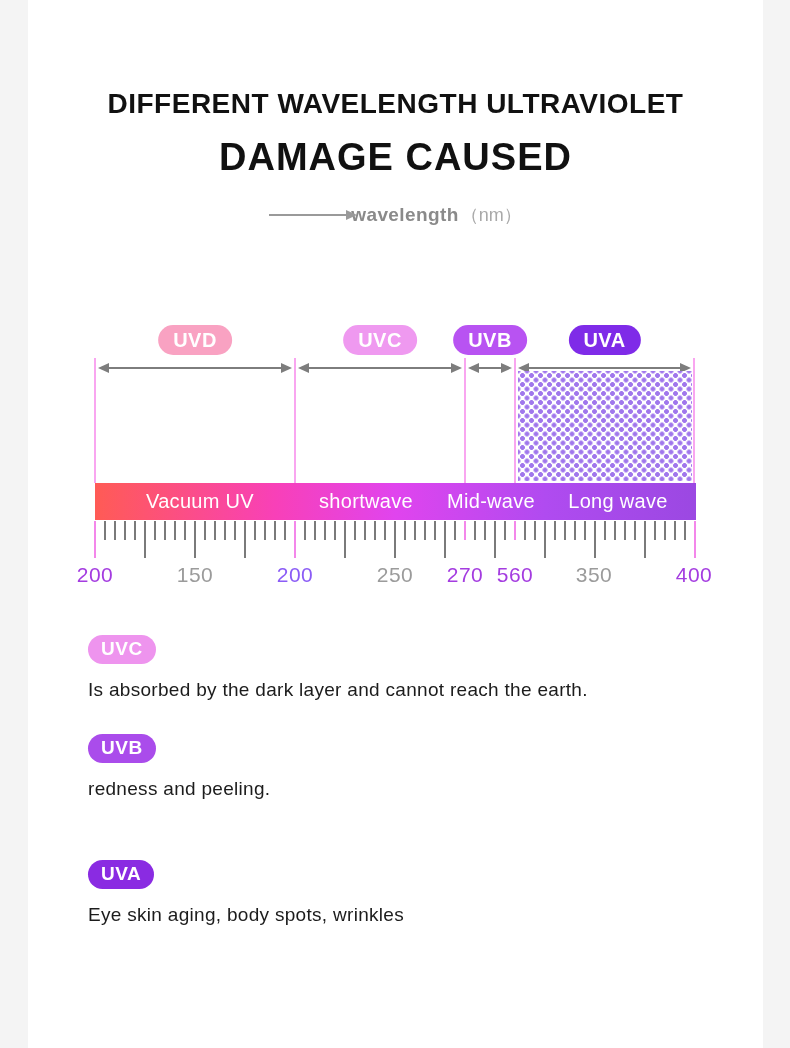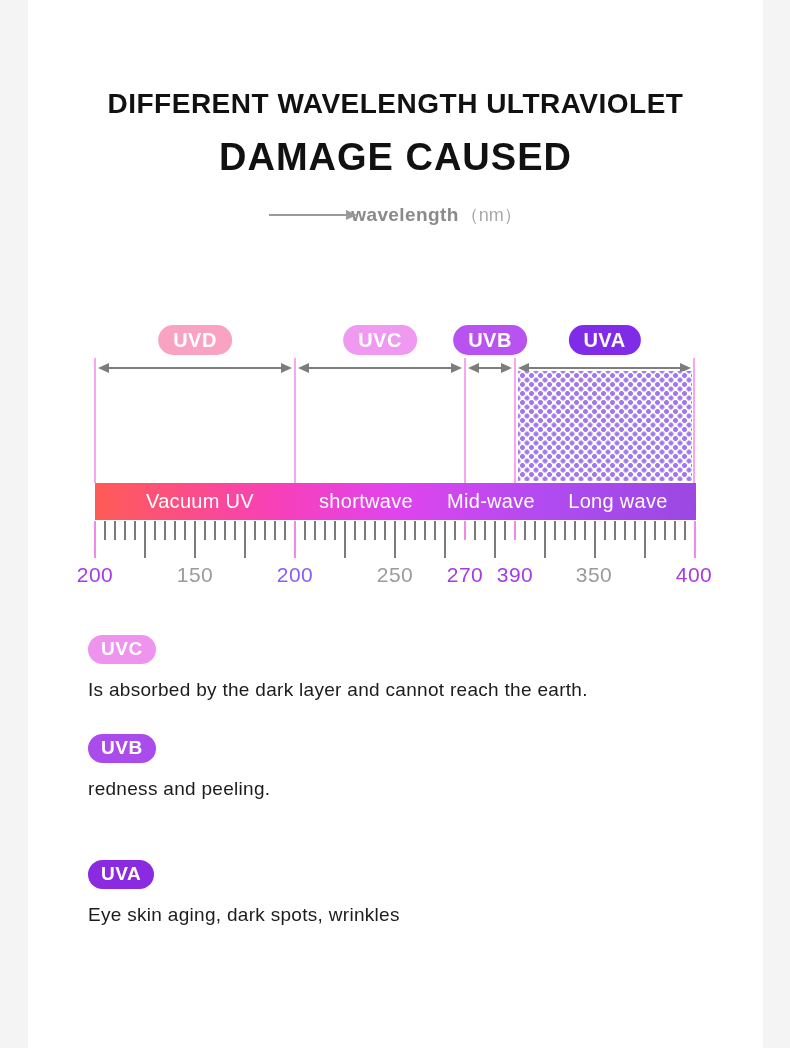--- a/index.html
+++ b/index.html
@@ -189,33 +189,33 @@
       <div class="tick" style="left: 626px; height: 19px; background: rgb(122, 122, 122);"></div>
       <div class="tick" style="left: 636px; height: 19px; background: rgb(122, 122, 122);"></div>
       <div class="tick" style="left: 646px; height: 19px; background: rgb(122, 122, 122);"></div>
       <div class="tick" style="left: 656px; height: 19px; background: rgb(122, 122, 122);"></div>
       <div class="tick" style="left: 666px; height: 37px; background: rgb(243, 135, 234);"></div>
       <div class="num" style="left: 67px; color: rgb(164, 60, 224);">200</div>
       <div class="num" style="left: 167px; color: rgb(155, 155, 155);">150</div>
       <div class="num" style="left: 267px; color: #8b5cf6;">200</div>
       <div class="num" style="left: 367px; color: rgb(155, 155, 155);">250</div>
       <div class="num" style="left: 437px; color: rgb(164, 60, 224);">270</div>
-      <div class="num" style="left: 487px; color: rgb(164, 60, 224);">390</div>
+      <div class="num" style="left: 487px; color: rgb(164, 60, 224);">560</div>
       <div class="num" style="left: 566px; color: rgb(155, 155, 155);">350</div>
       <div class="num" style="left: 666px; color: rgb(164, 60, 224);">400</div>
     </div>
 
   <div class="info" style="top:635px">
     <span class="badge" style="background: rgb(238, 148, 238);">UVC</span>
     <div class="line">Is absorbed by the dark layer and cannot reach the earth.</div>
   </div>
 
   <div class="info" style="top:734px">
     <span class="badge" style="background: rgb(170, 76, 235);">UVB</span>
     <div class="line">redness and peeling.</div>
   </div>
 
   <div class="info" style="top:860px">
     <span class="badge" style="background: rgb(138, 43, 226);">UVA</span>
-    <div class="line">Eye skin aging, dark spots, wrinkles</div>
+    <div class="line">Eye skin aging, body spots, wrinkles</div>
   </div>
 
 </div>
 
 </body></html>

